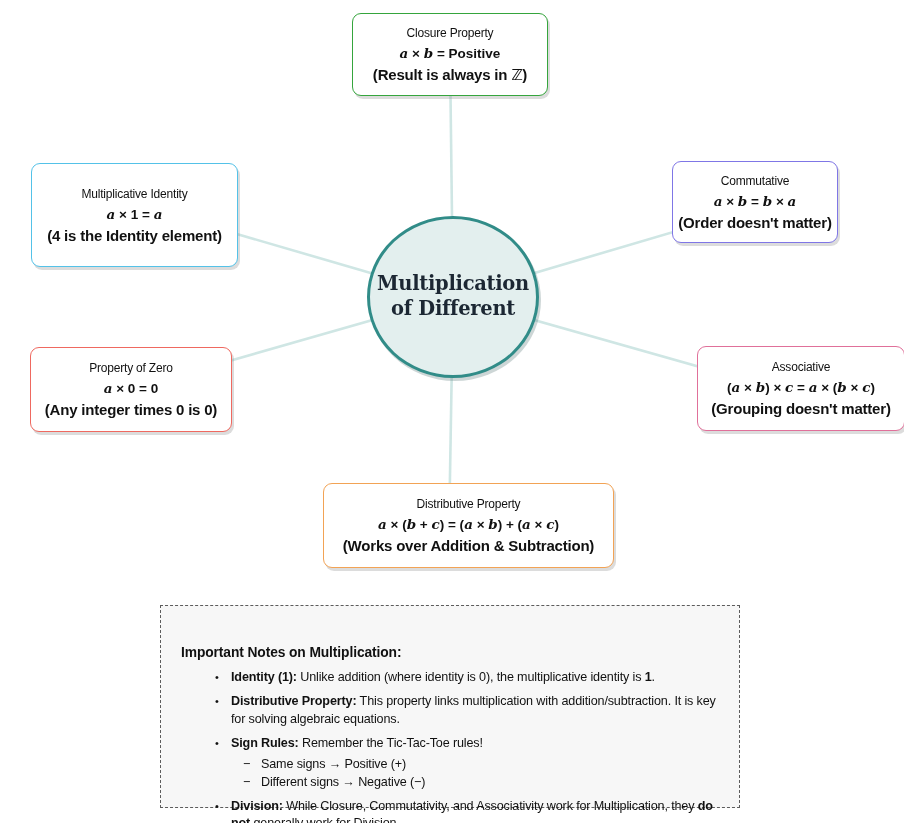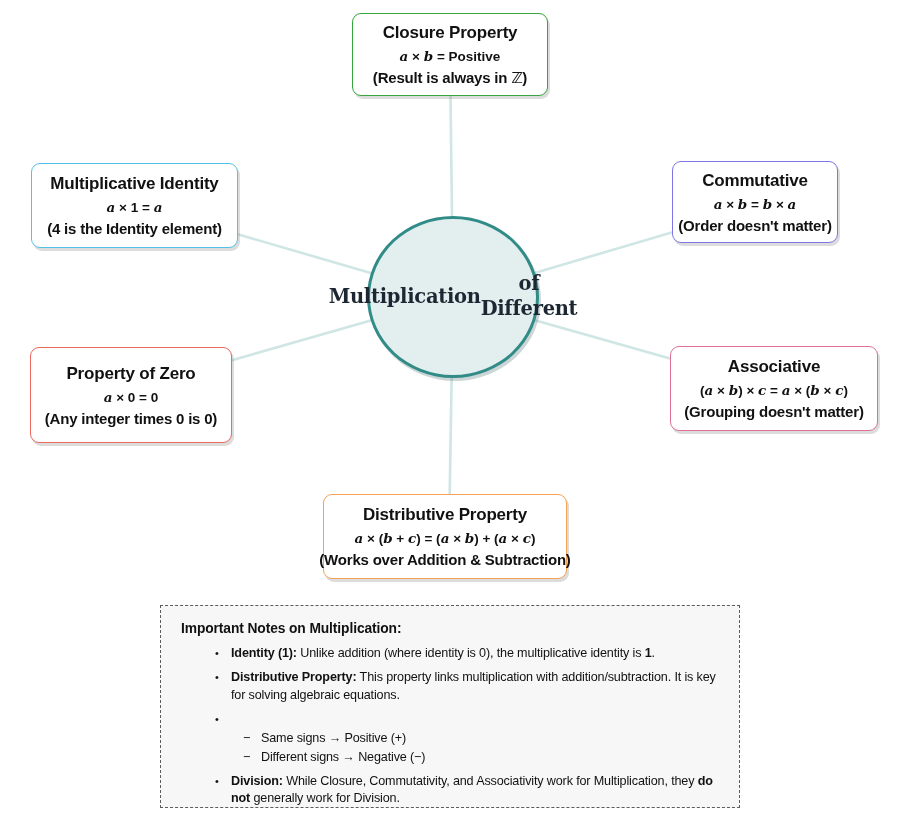--- a/index.html
+++ b/index.html
@@ -19,60 +19,60 @@
     background: #ffffff;
     border: 1.7px solid #888;
     border-radius: 9px;
     box-shadow: 2px 3px 0 rgba(130,130,130,0.28);
     display: flex; flex-direction: column;
     align-items: center; justify-content: center;
     text-align: center;
     box-sizing: border-box;
     padding: 4px 6px;
   }
-  .node-title  { font-size: 17px; font-weight: bold; letter-spacing: -0.2px; white-space: nowrap; }
+  .node-title  { font-size: 12px; font-weight: normal; letter-spacing: -0.2px; white-space: nowrap; }
   .node-formula{ font-size: 13.5px; font-weight: bold; margin-top: 5px; white-space: nowrap; }
   .node-note   { font-size: 15px; font-weight: bold; margin-top: 5px; letter-spacing: -0.2px; white-space: nowrap; }
   .mvar { font-family: "DejaVu Serif", serif; font-style: italic; }
 
   .node-closure      { left: 352px; top: 13px;  width: 196px; height: 83px; }
-  .node-identity     { left: 31px;  top: 163px; width: 207px; height: 85px; }
+  .node-identity     { left: 31px;  top: 163px; width: 207px; height: 104px; }
   .node-commutative  { left: 672px; top: 161px; width: 166px; height: 82px; }
-  .node-zero         { left: 30px;  top: 347px; width: 202px; height: 96px; }
+  .node-zero         { left: 30px;  top: 347px; width: 202px; height: 85px; }
   .node-associative  { left: 670px; top: 346px; width: 208px; height: 85px; }
-  .node-distributive { left: 323px; top: 494px; width: 244px; height: 85px; }
+  .node-distributive { left: 323px; top: 483px; width: 291px; height: 85px; }
 
   
   #center-node {
     position: absolute; z-index: 2;
     left: 367px; top: 216px; width: 172px; height: 162px;
     background: #e3efee;
     border: 3px solid #318c88;
     border-radius: 50%;
     box-shadow: 2px 3px 0 rgba(90,120,118,0.30);
-    display: flex; flex-direction: row;
+    display: flex; flex-direction: column;
     align-items: center; justify-content: center;
     text-align: center; box-sizing: border-box;
   }
   #center-node .center-line {
     font-family: "DejaVu Serif", serif;
     font-weight: bold; font-size: 19.5px;
     color: #1c2733; line-height: 1.28; letter-spacing: -0.3px;
   }
 
   
   #notes-panel {
     position: absolute; z-index: 1;
     left: 160px; top: 605px; width: 580px; height: 203px;
     background: #f7f7f7;
     border: 1.6px dashed #5c5c5c;
     box-sizing: border-box;
     padding: 15px 20px 10px 20px;
   }
-  .notes-title { font-size: 13.8px; font-weight: bold; letter-spacing: -0.1px; }
+  .notes-title { font-size: 13.8px; font-weight: bold; letter-spacing: -0.1px; margin-top: 24px; }
   .notes-list { list-style: none; margin: 9px 0 0 0; padding: 0 0 0 34px; }
   .notes-list > li { display: flex; font-size: 12.6px; line-height: 1.38; margin-bottom: 7px; letter-spacing: -0.15px; }
   .bullet-marker { width: 16px; flex: 0 0 16px; font-size: 11px; padding-top: 1px; }
   .sub-list { list-style: none; margin: 2px 0 0 0; padding: 0 0 0 28px; }
   .sub-list > li { display: flex; font-size: 12.6px; line-height: 1.45; letter-spacing: -0.15px; }
   .dash-marker { width: 18px; flex: 0 0 18px; }
   b { font-weight: bold; }
 </style>
 </head>
 <body>
@@ -110,21 +110,21 @@
     <div class="node-formula"><span class="mvar">a</span><span> × </span><span class="mvar">b</span><span> = </span><span class="mvar">b</span><span> × </span><span class="mvar">a</span></div>
     <div class="node-note">(Order doesn't matter)</div>
   </div>
 
   <div class="node node-zero" style="border-color: rgb(239, 105, 96);">
     <div class="node-title">Property of Zero</div>
     <div class="node-formula"><span class="mvar">a</span><span> × 0 = 0</span></div>
     <div class="node-note">(Any integer times 0 is 0)</div>
   </div>
 
-  <div class="node node-associative" style="border-color: rgb(224, 112, 154);">
+  <div class="node node-associative" style="border-color: rgb(224, 112, 154); margin-left: 27px;">
     <div class="node-title">Associative</div>
     <div class="node-formula"><span>(</span><span class="mvar">a</span><span> × </span><span class="mvar">b</span><span>) × </span><span class="mvar">c</span><span> = </span><span class="mvar">a</span><span> × (</span><span class="mvar">b</span><span> × </span><span class="mvar">c</span><span>)</span></div>
     <div class="node-note">(Grouping doesn't matter)</div>
   </div>
 
   <div class="node node-distributive" style="border-color: rgb(242, 163, 85);">
     <div class="node-title">Distributive Property</div>
     <div class="node-formula"><span class="mvar">a</span><span> × (</span><span class="mvar">b</span><span> + </span><span class="mvar">c</span><span>) = (</span><span class="mvar">a</span><span> × </span><span class="mvar">b</span><span>) + (</span><span class="mvar">a</span><span> × </span><span class="mvar">c</span><span>)</span></div>
     <div class="node-note">(Works over Addition &amp; Subtraction)</div>
   </div>
@@ -138,20 +138,21 @@
         <span class="li-text"><b>Identity (1):</b><span> Unlike addition (where identity is 0), the multiplicative identity is </span><b>1</b><span>.</span></span>
       </li>
 
       <li>
         <span class="bullet-marker">•</span>
         <span class="li-text"><b>Distributive Property:</b><span> This property links multiplication with addition/subtraction. It is key for solving algebraic equations.</span></span>
       </li>
 
       <li style="margin-bottom:2px;">
         <span class="bullet-marker">•</span>
+        <span class="li-text"><b>Sign Rules:</b><span> Remember the Tic-Tac-Toe rules!</span></span>
       </li>
 
       <ul class="sub-list" style="margin-bottom:7px;">
         <li>
           <span class="dash-marker">−</span>
           <span>Same signs → Positive (+)</span>
         </li>
         <li>
           <span class="dash-marker">−</span>
           <span>Different signs → Negative (−)</span>

